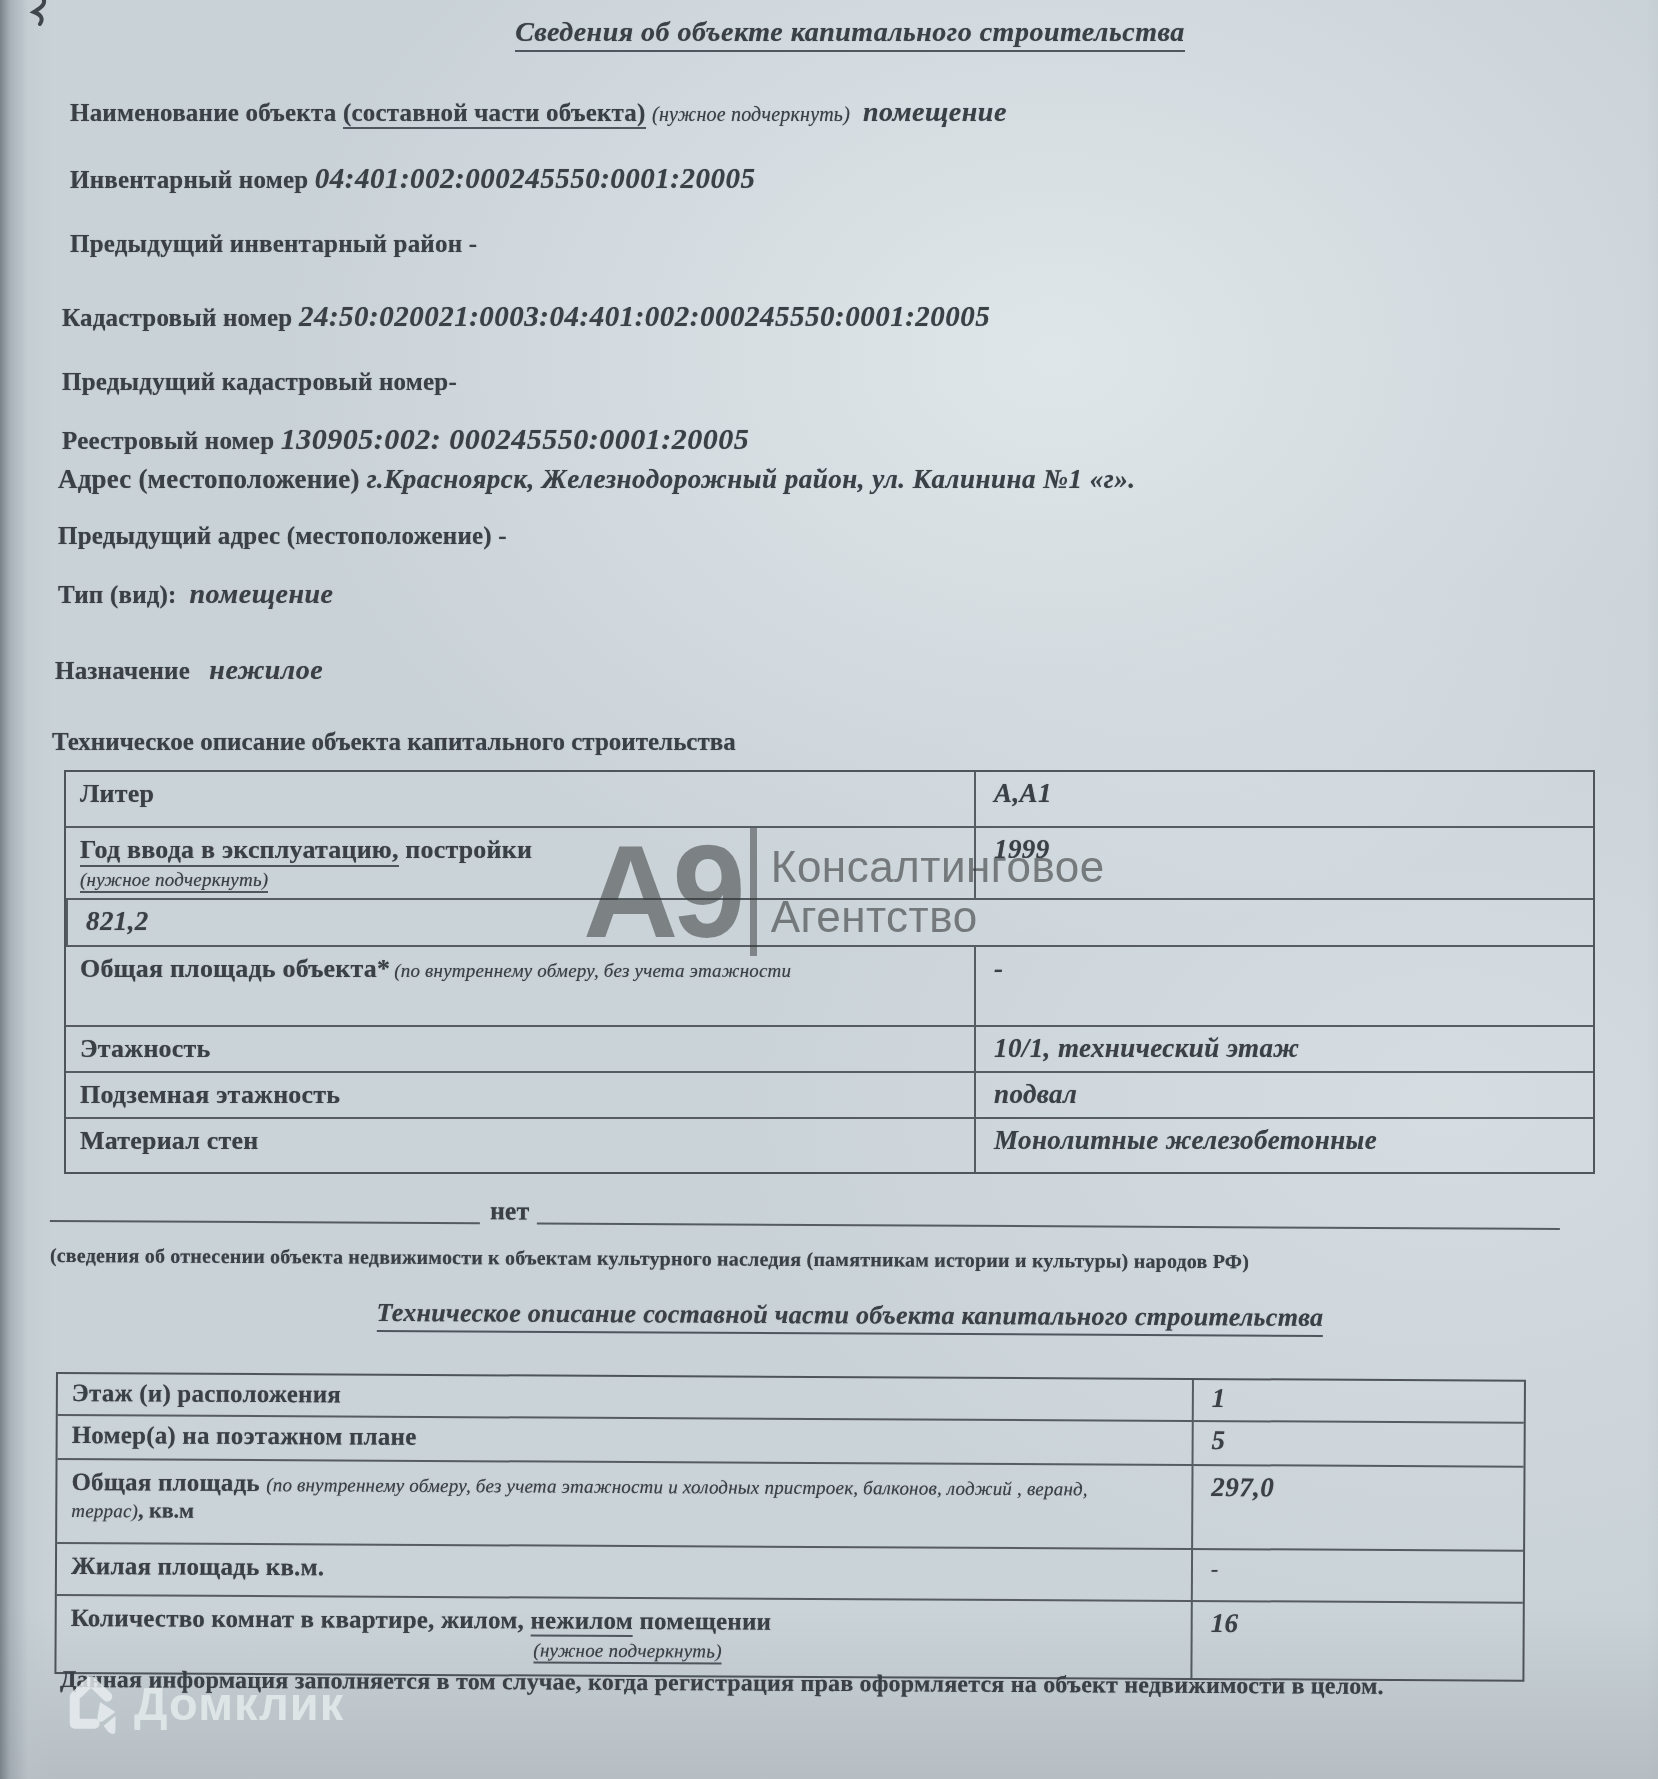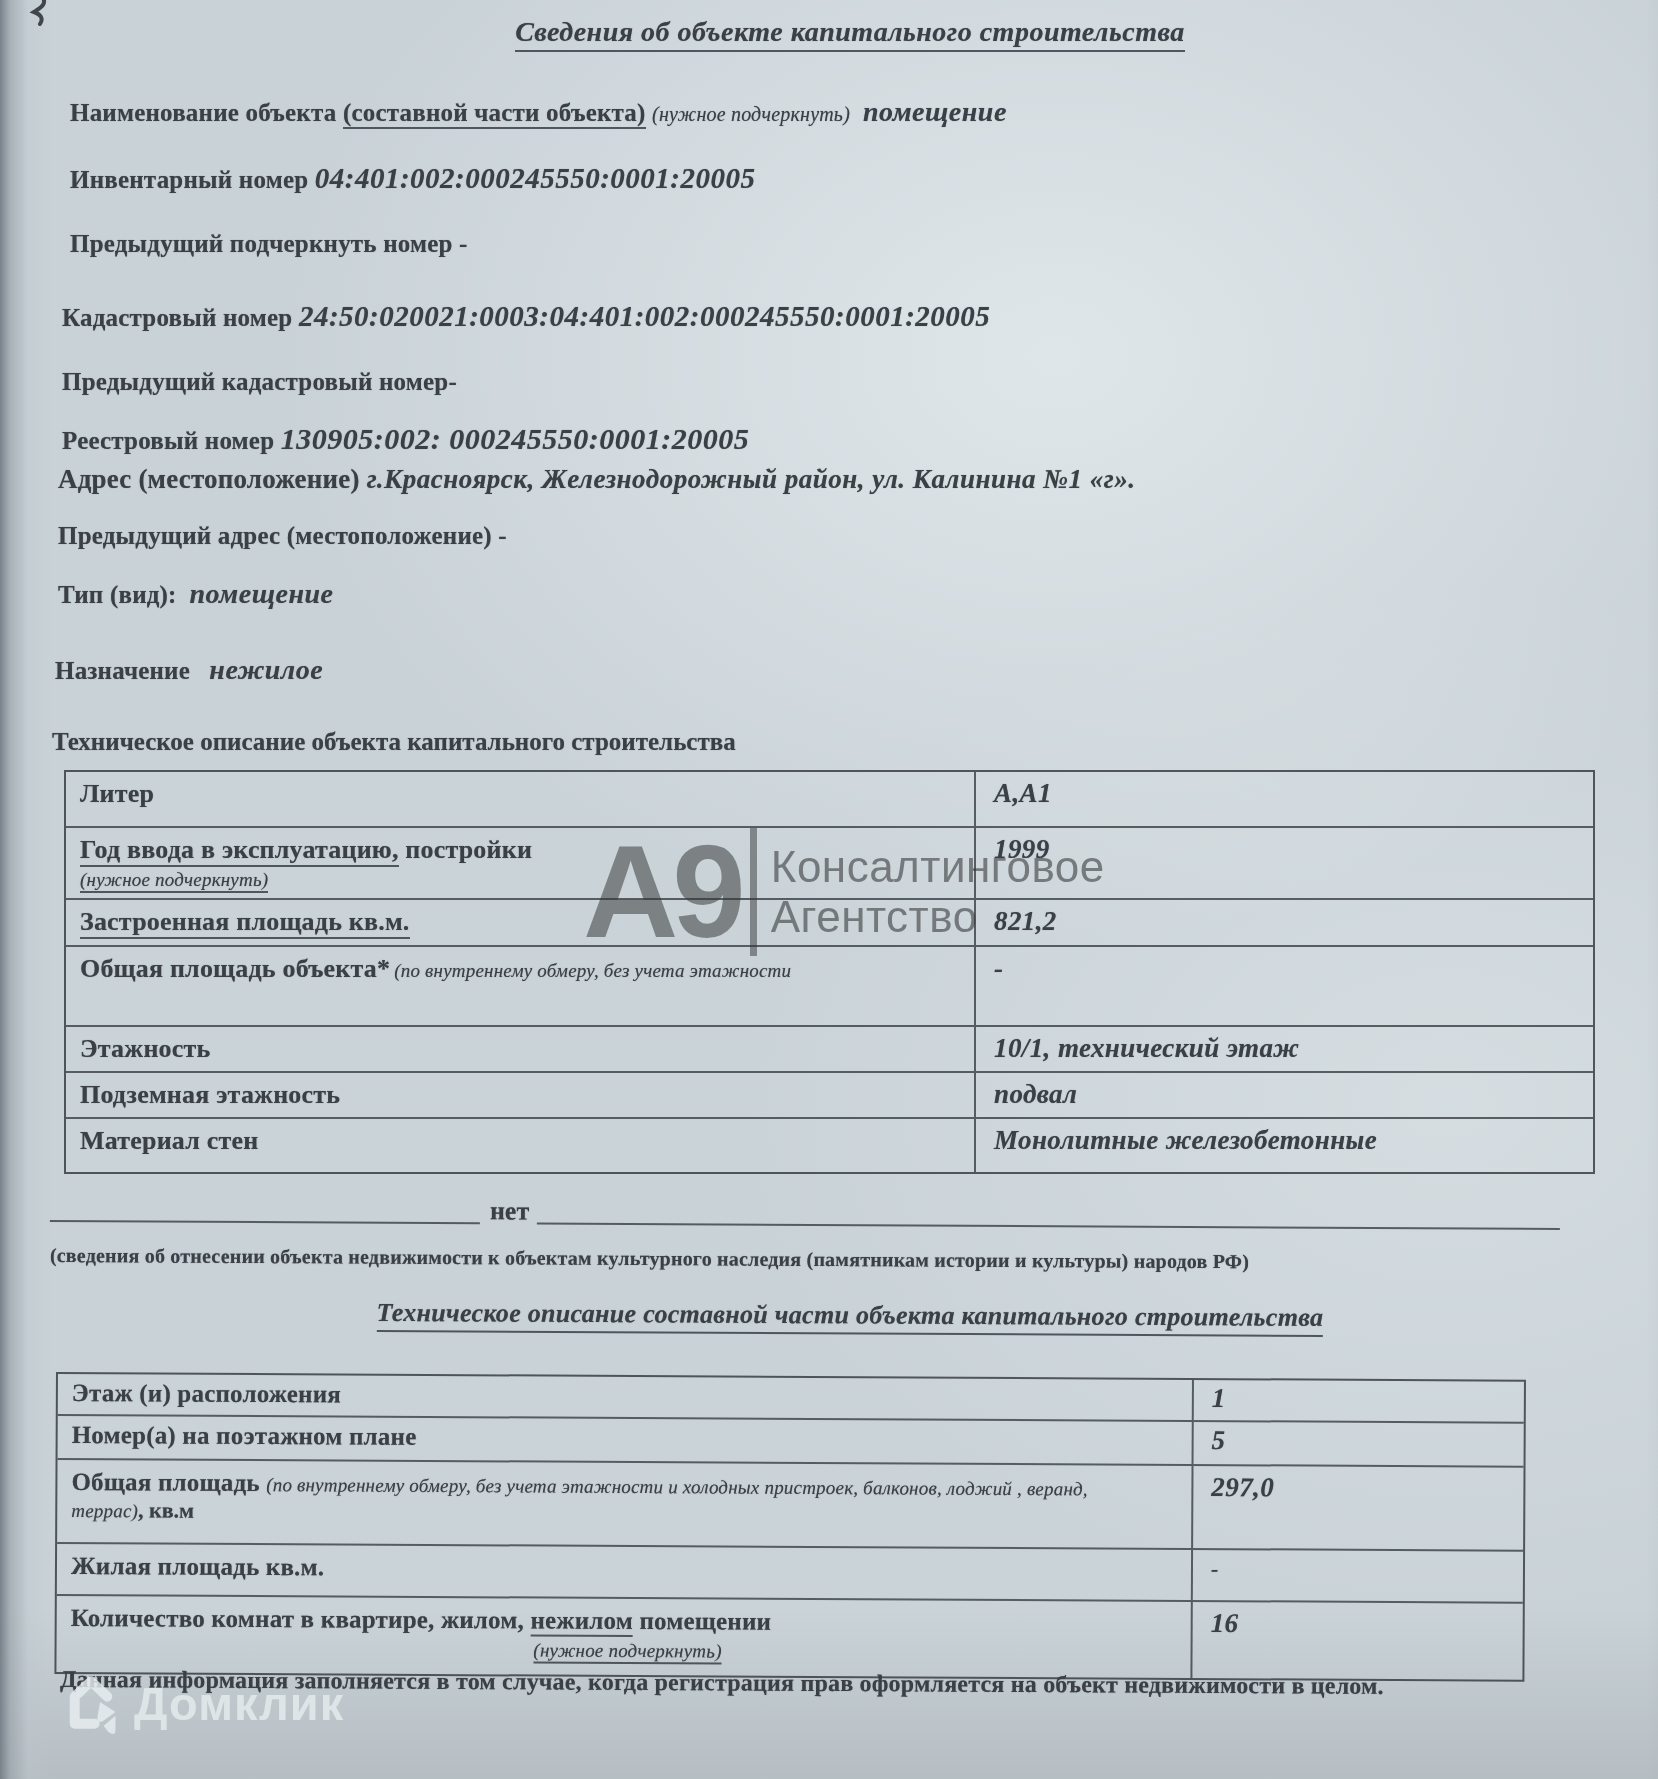--- a/index.html
+++ b/index.html
@@ -80,21 +80,21 @@
       <span>Наименование объекта </span><span class="u">(составной части объекта)</span>
       <span class="small-note" style="font-size:20px;">(нужное подчеркнуть)</span>&nbsp;
       <span class="val-hand">помещение</span>
     </div>
 
     <div class="abs fline ink" style="left:70px;top:162px;">
       <span>Инвентарный номер </span><span class="val-num">04:401:002:000245550:0001:20005</span>
     </div>
 
     <div class="abs fline ink" style="left:70px;top:230px;">
-      <span>Предыдущий подчеркнуть номер </span><span>-</span>
+      <span>Предыдущий инвентарный район </span><span>-</span>
     </div>
 
     <div class="abs fline ink" style="left:62px;top:300px;">
       <span>Кадастровый номер </span><span class="val-num">24:50:020021:0003:04:401:002:000245550:0001:20005</span>
     </div>
 
     <div class="abs fline ink" style="left:62px;top:368px;">
       <span>Предыдущий кадастровый номер</span><span>-</span>
     </div>
 
@@ -126,21 +126,20 @@
         <div class="td value">А,А1</div>
       </div>
       <div class="tr" style="height:70px">
         <div class="td">
           <span class="row-label"><span class="u">Год ввода в эксплуатацию,</span><span> постройки</span></span>
           <div class="note-line"><span class="small-note u">(нужное подчеркнуть)</span></div>
         </div>
         <div class="td value">1999</div>
       </div>
       <div class="tr" style="height:45px">
-        <div class="td"><span class="row-label u">Застроенная площадь кв.м.</span></div>
         <div class="td value">821,2</div>
       </div>
       <div class="tr" style="height:78px">
         <div class="td">
           <span class="row-label">Общая площадь объекта*</span>
           <span class="small-note">(по внутреннему обмеру, без учета этажности</span>
         </div>
         <div class="td value">-</div>
       </div>
       <div class="tr" style="height:44px">

